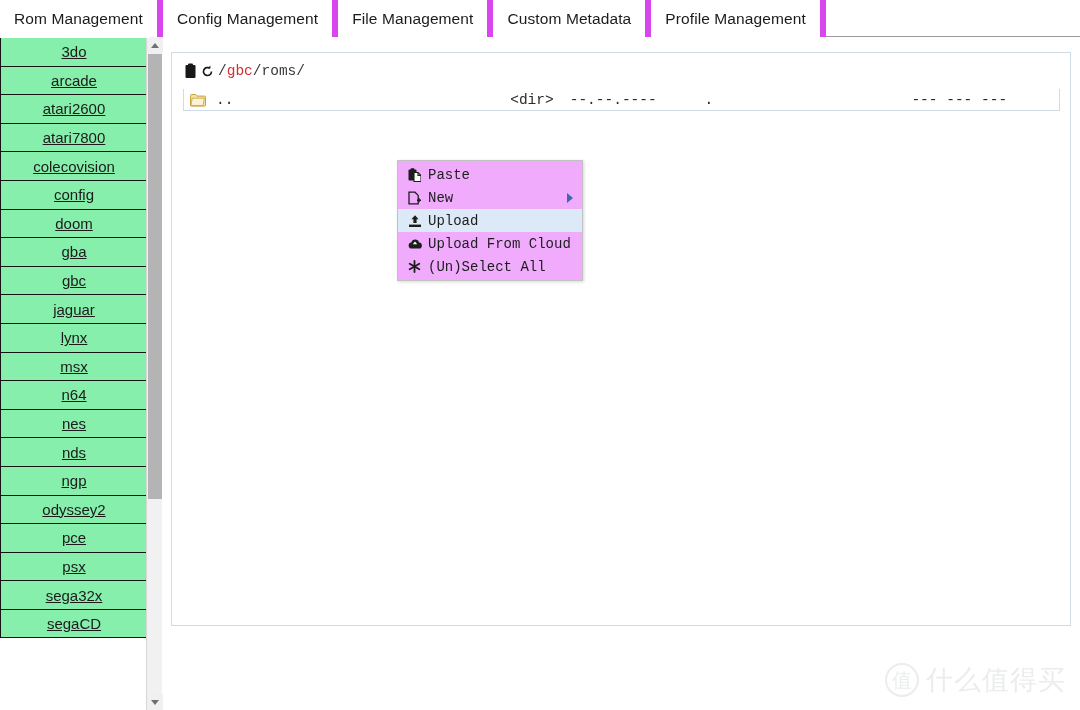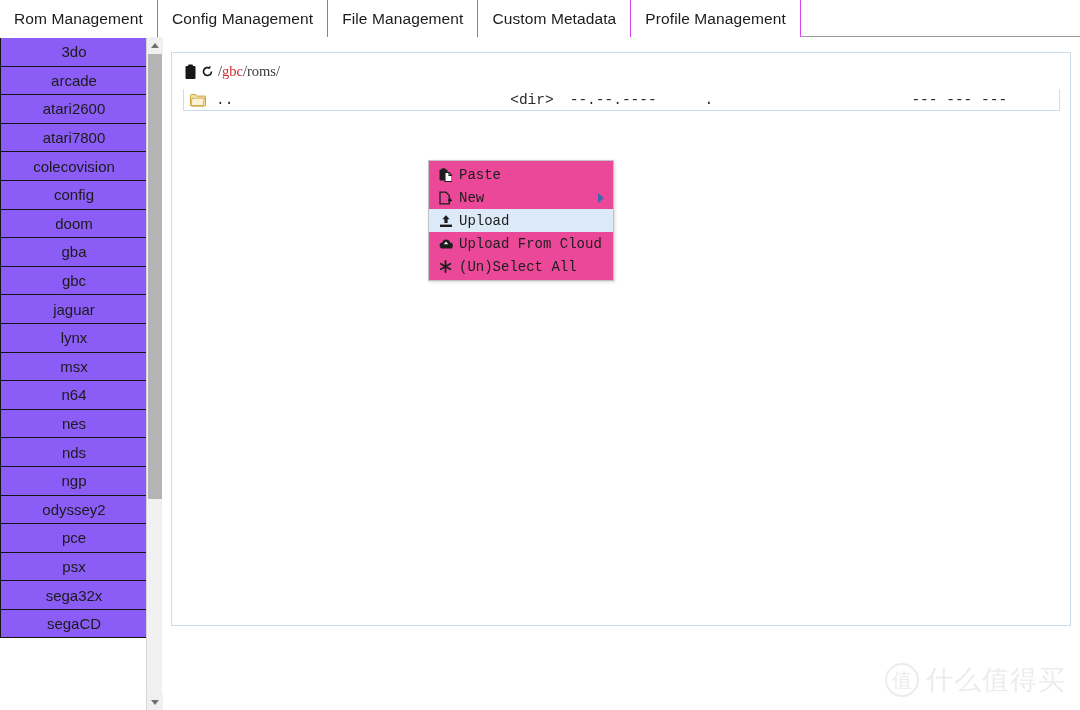--- a/index.html
+++ b/index.html
@@ -35,21 +35,21 @@
   }
   .tab {
     display: flex;
     align-items: center;
     justify-content: center;
     padding: 0 14px;
     height: 37px;
     font-size: 15.5px;
     color: #1b1b1b;
     background: #ffffff;
-    border-right: 1px solid #d946ef;
+    border-right: 6px solid #d946ef;
     white-space: nowrap;
     cursor: pointer;
     letter-spacing: 0.1px;
   }
   .tab.active {
     font-weight: 400;
   }
   .tab.first { border-left: none; }
 
   
@@ -72,23 +72,24 @@
   }
   .side-item {
     height: 29.6px;
     margin: 0 0 -1px 0;
     border: 1px solid #141414;
     display: flex;
     align-items: center;
     justify-content: center;
     font-size: 15px;
     color: #1b1b1b;
-    background: #8b5cf6;
+    background: #86efac;
     cursor: pointer;
     white-space: nowrap;
+    text-decoration: underline;
   }
 
   
   .side-scroll {
     position: absolute;
     left: 146px; top: 37px;
     width: 16px;
     height: 673px;
     background: #f1f1f1;
     border-left: 1px solid #d6d6d6;
@@ -136,21 +137,21 @@
     height: 574px;
     border: 1px solid #cfdce6;
     background: #ffffff;
   }
 
   .breadcrumb {
     position: absolute;
     left: 12px; top: 10px;
     display: flex;
     align-items: center;
-    font-family: Liberation Serif, serif;
+    font-family: Liberation Mono, monospace;
     font-size: 14.5px;
     white-space: nowrap;
     justify-content: center;
   }
   .bc-icon { margin-right: 3px; display: inline-flex; align-items: center; }
   .bc-sep { color: #3a3a3a; }
   .bc-seg-hl { color: #cf3030; }
   .bc-seg { color: #3a3a3a; }
 
   .filelist {
@@ -189,26 +190,25 @@
   .fl-head .c-name { padding-left: 14px; }
   .fl-head .c-date { padding-left: 16px; }
 
   .folder-ico { margin-right: 10px; display:inline-flex; }
 
   
   .ctxmenu {
     position: absolute;
     left: 234px; top: 123px;
     width: 186px;
-    background: #ec4899;
+    background: #f0abfc;
     border: 1px solid #c2c2c2;
     box-shadow: 1px 1px 3px rgba(0,0,0,0.16);
     padding: 2px 0;
     z-index: 40;
-    margin-left: 31px;
   }
   .ctx-item {
     position: relative;
     display: flex;
     align-items: center;
     height: 23px;
     padding: 0 8px 0 10px;
     font-family: "Liberation Mono", monospace;
     font-size: 14px;
     color: #1d1d1d;

